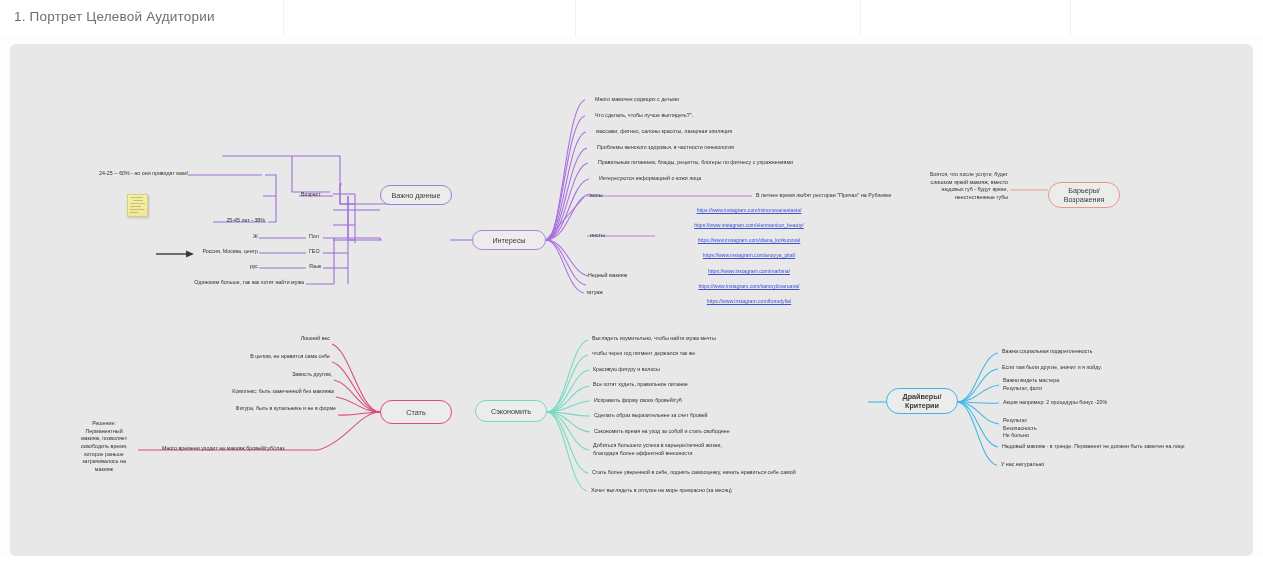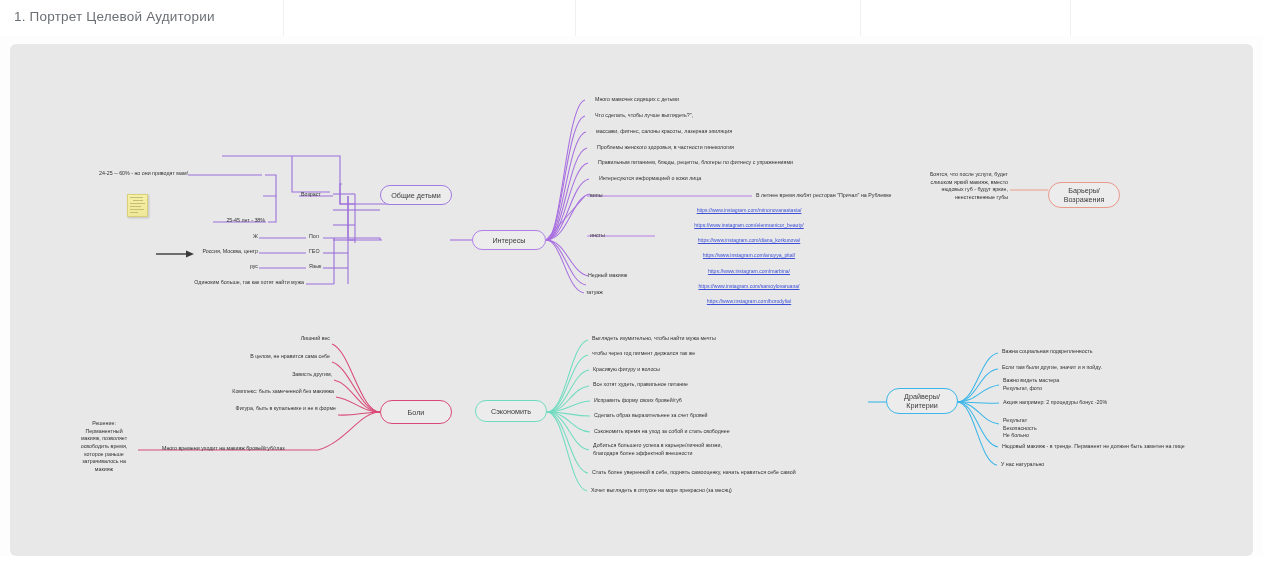--- a/index.html
+++ b/index.html
@@ -224,21 +224,21 @@
 
       <div class="sticky" style="left:117px; top:150px;">
         <i></i>
           <i></i>
           <i></i>
           <i></i>
           <i></i>
           <i></i>
       </div>
 
-      <div class="node purple" style="left:370px; top:141px; width:72px; height:20px;">Общие детьми</div>
+      <div class="node purple" style="left:370px; top:141px; width:72px; height:20px;">Важно данные</div>
 
       <div class="leaf r" style="left:68px; top:126px; width:110px;">24-25  -- 60% - но они приводят мам!</div>
       <div class="leaf r" style="left:130px; top:173px; width:125px;">25-45 лет - 38%</div>
       <div class="leaf l" style="left:291px; top:147px; width:40px;">Возраст</div>
 
       <div class="leaf r" style="left:200px; top:189px; width:48px;">Ж</div>
       <div class="leaf l" style="left:299px; top:189px; width:40px;">Пол</div>
 
       <div class="leaf r" style="left:150px; top:204px; width:98px;">Россия, Москва, центр</div>
       <div class="leaf l" style="left:299px; top:204px; width:40px;">ГЕО</div>
@@ -274,21 +274,21 @@
       <div class="leaf l" style="left:578px; top:228px; width:160px;">Недный макияж</div>
       <div class="leaf l" style="left:576px; top:245px; width:160px;">татуаж</div>
 
       <div class="node orange" style="left:1038px; top:138px; width:72px; height:26px;">Барьеры/
 Возражения</div>
       <div class="leaf r" style="left:880px; top:127px; width:118px;">Боятся, что после услуги, будет
 слишком яркий макияж, вместо
 нюдовых губ - будут яркие,
 неестественные губы</div>
 
-      <div class="node pink" style="left:370px; top:356px; width:72px; height:24px;">Боли</div>
+      <div class="node pink" style="left:370px; top:356px; width:72px; height:24px;">Стать</div>
 
       <div class="leaf r" style="left:190px; top:291px; width:130px;">Лишний вес</div>
       <div class="leaf r" style="left:190px; top:309px; width:130px;">В целом, не нравится сама себе</div>
       <div class="leaf r" style="left:190px; top:327px; width:132px;">Зависть другим,</div>
       <div class="leaf r" style="left:180px; top:344px; width:144px;">Комплекс: быть замеченной без макияжа</div>
       <div class="leaf r" style="left:180px; top:361px; width:146px;">Фигура, быть в купальнике и не в форме</div>
       <div class="leaf l" style="left:152px; top:401px; width:160px;">Много времени уходит на макияж бровей/губ/глаз</div>
 
       <div class="leaf c" style="left:60px; top:376px; width:68px;">Решение:
 Перманентный
@@ -305,21 +305,21 @@
       <div class="leaf l" style="left:583px; top:322px; width:300px;">Красивую фигуру и волосы</div>
       <div class="leaf l" style="left:583px; top:337px; width:300px;">Все хотят худеть, правильное питание</div>
       <div class="leaf l" style="left:584px; top:353px; width:300px;">Исправить форму своих бровей/губ</div>
       <div class="leaf l" style="left:584px; top:368px; width:300px;">Сделать образ выразительнее за счет бровей</div>
       <div class="leaf l" style="left:584px; top:384px; width:300px;">Сэкономить время на уход за собой и стать свободнее</div>
       <div class="leaf l" style="left:583px; top:398px; width:300px;">Добиться большего успеха в карьере/личной жизни,
 благодаря более эффектной внешности</div>
       <div class="leaf l" style="left:582px; top:425px; width:320px;">Стать более уверенной в себе, поднять самооценку, начать нравиться себе самой</div>
       <div class="leaf l" style="left:581px; top:443px; width:320px;">Хочет выглядеть в отпуске на море прекрасно (за месяц)</div>
 
-      <div class="node blue" style="left:876px; top:344px; width:72px; height:26px;">Драйверы/
+      <div class="node blue" style="left:876px; top:344px; width:72px; height:26px;font-weight:bold;">Драйверы/
 Критерии</div>
 
       <div class="leaf l" style="left:992px; top:304px; width:260px;">Важна социальная подкрепленность</div>
       <div class="leaf l" style="left:992px; top:320px; width:260px;">Если там были другие, значит и я пойду.</div>
       <div class="leaf l" style="left:993px; top:333px; width:240px;">Важно видеть мастера
  Результат, фото</div>
       <div class="leaf l" style="left:993px; top:355px; width:260px;">Акция например: 2 процедуры бонус -20%</div>
       <div class="leaf l" style="left:993px; top:373px; width:200px;">Результат
 Безопасность
 Не больно</div>

